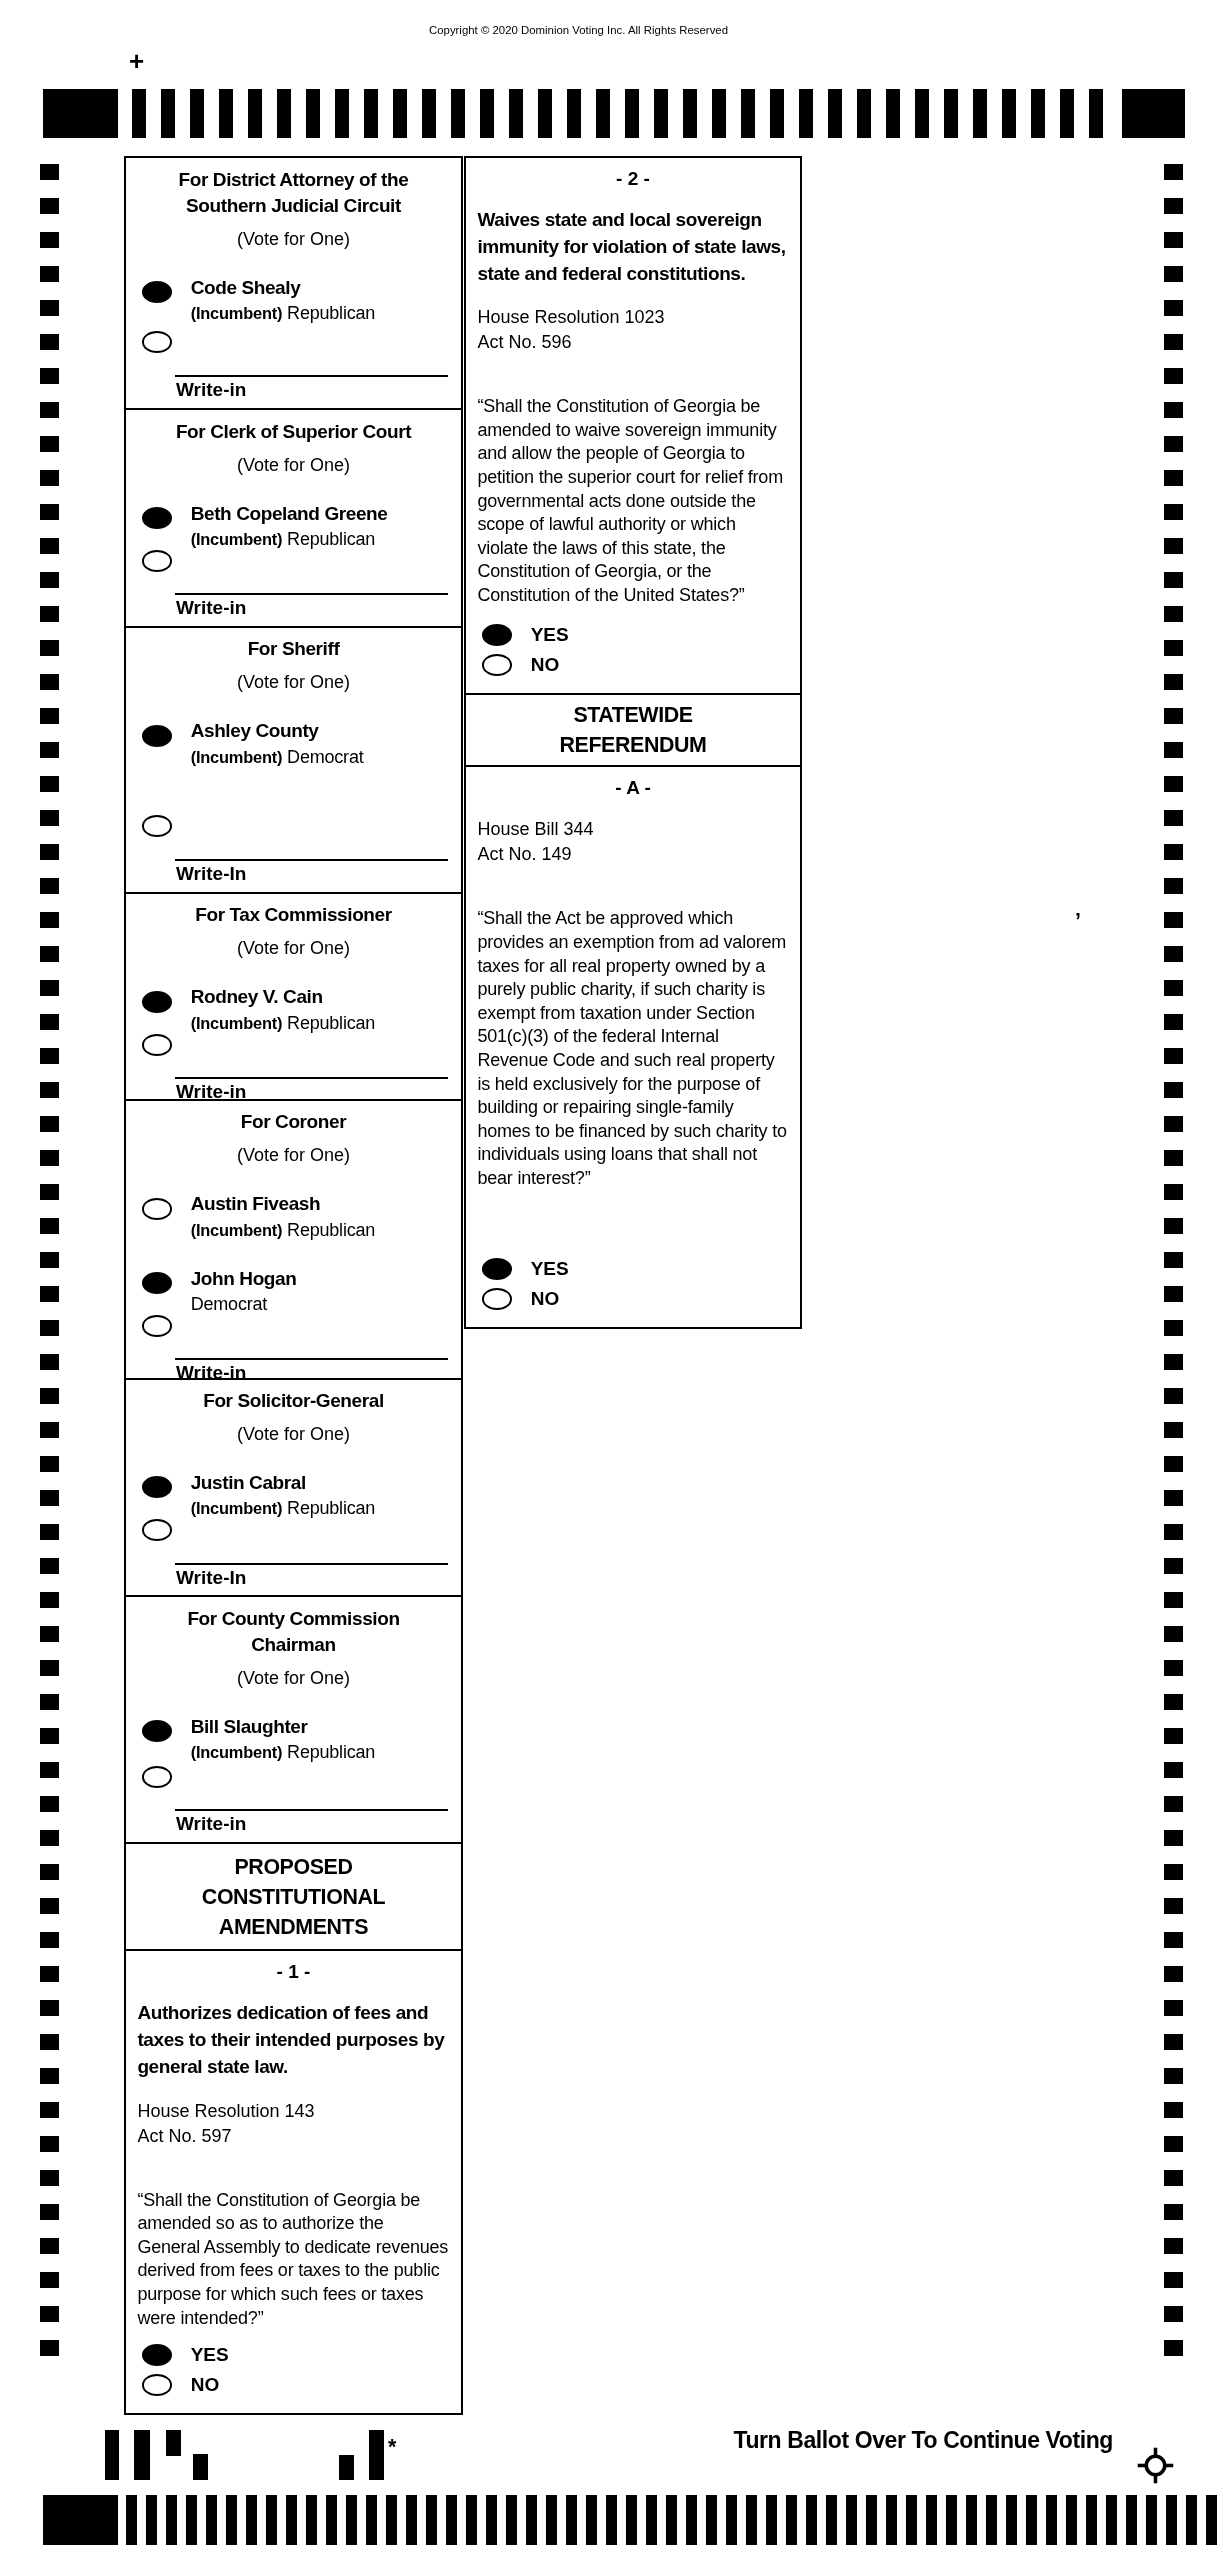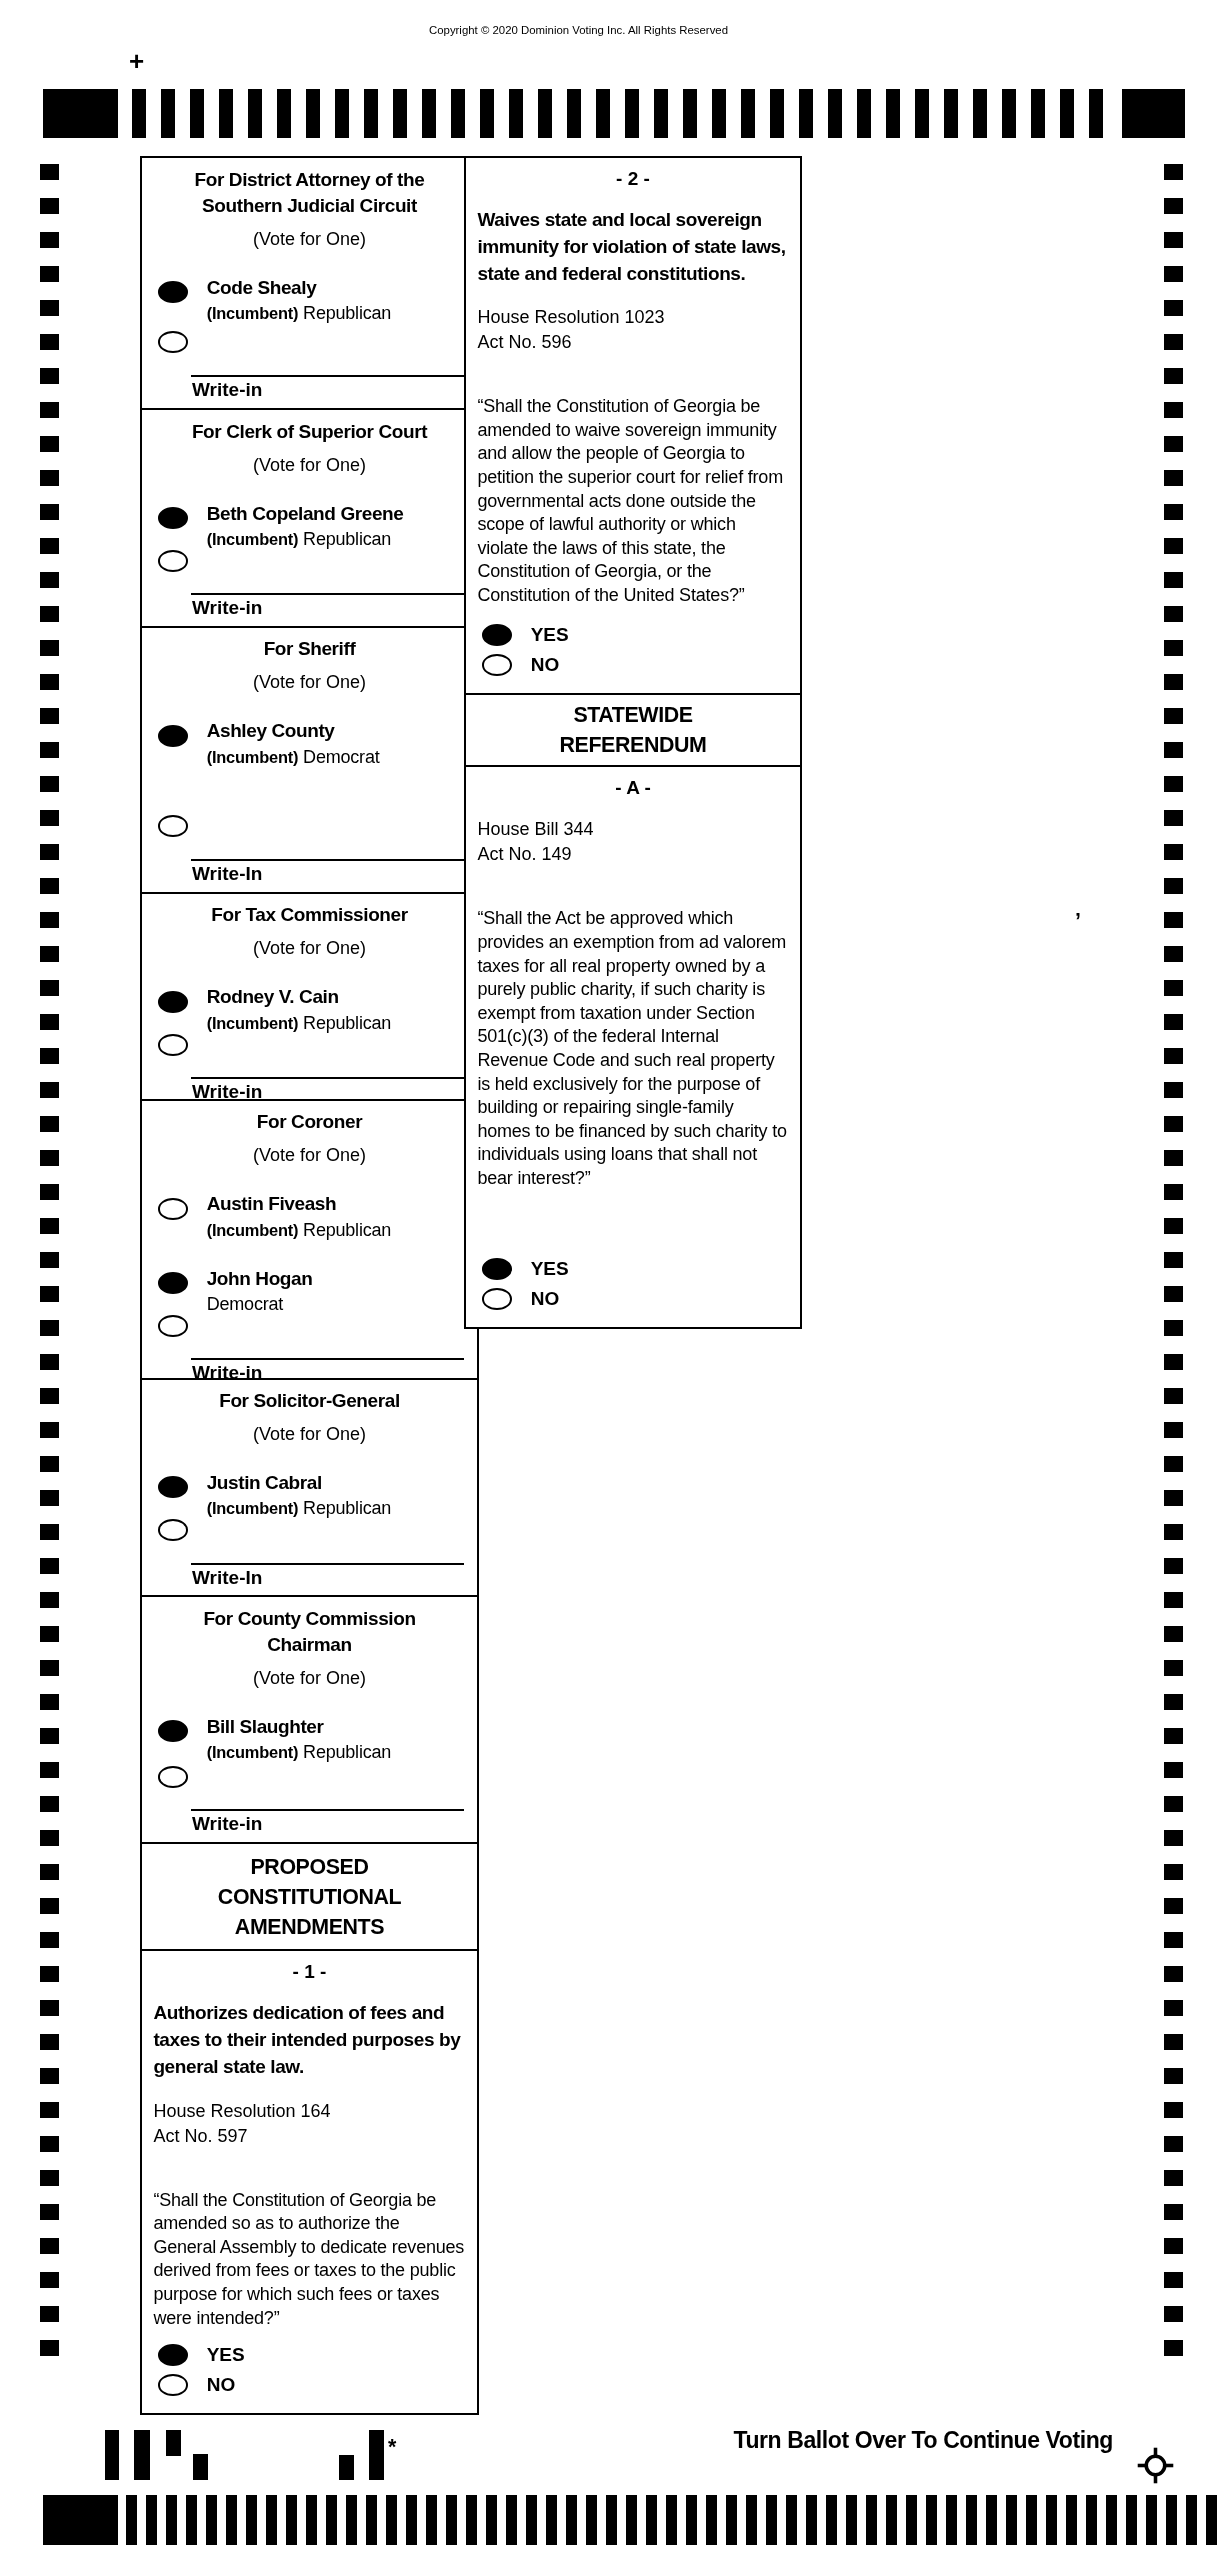--- a/index.html
+++ b/index.html
@@ -16,21 +16,21 @@
     background:repeating-linear-gradient(to right,#000 0 10.7px,transparent 10.7px 20px);}
   .colmarks{position:absolute;top:164px;height:2204px;
     background:repeating-linear-gradient(to bottom,#000 0 15.7px,transparent 15.7px 34px);}
   .colmarks.left{left:40px;width:19px;}
   .colmarks.right{left:1164px;width:18.6px;}
   .plus{position:absolute;left:129px;top:46px;font-size:26px;font-weight:bold;}
   .copyright{position:absolute;left:400px;top:24px;width:357px;text-align:center;font-size:11.4px;}
   .stray{position:absolute;left:1075px;top:909px;font-size:21.4px;font-weight:bold;}
   
   .col{position:absolute;top:156px;}
-  .col-left{left:140px;width:339px;}
+  .col-left{left:124px;width:339px;}
   .col-right{left:464px;width:338px;}
   .box{box-sizing:border-box;border:2.1px solid #000;background:#fff;display:flex;flex-direction:column;}
   .box + .box{margin-top:-2.1px;}
   
   .contest{padding:8.6px 10px 5.7px;}
   .c-title{text-align:center;font-weight:bold;font-size:19px;line-height:26px;letter-spacing:-0.4px;}
   .c-instr{text-align:center;font-size:18px;margin-top:10px;}
   .cand{display:flex;align-items:flex-start;margin-top:27px;margin-left:5.7px;}
   .oval{width:26.4px;height:18px;border:2.1px solid #000;border-radius:50%;flex:none;display:inline-block;background:#fff;}
   .oval.filled{background:#000;}
@@ -218,21 +218,21 @@
       </section>
       <section class="box banner" style="height: 109px;">
         <div>PROPOSED</div>
         <div>CONSTITUTIONAL</div>
         <div>AMENDMENTS</div>
       </section>
       <section class="box measure" style="height: 466px;">
         <div class="m-number">- 1 -</div>
         <div class="m-summary">Authorizes dedication of fees and taxes to their intended purposes by general state law.</div>
         <div class="m-refs">
-          <div>House Resolution 164</div>
+          <div>House Resolution 143</div>
           <div>Act No. 597</div>
         </div>
         <div class="m-question">“Shall the Constitution of Georgia be amended so as to authorize the General Assembly to dedicate revenues derived from fees or taxes to the public purpose for which such fees or taxes were intended?”</div>
         <div class="m-choices">
           <div class="choice">
             <span class="oval filled"></span>
             <span class="choice-label">YES</span>
           </div>
           <div class="choice">
             <span class="oval"></span>

